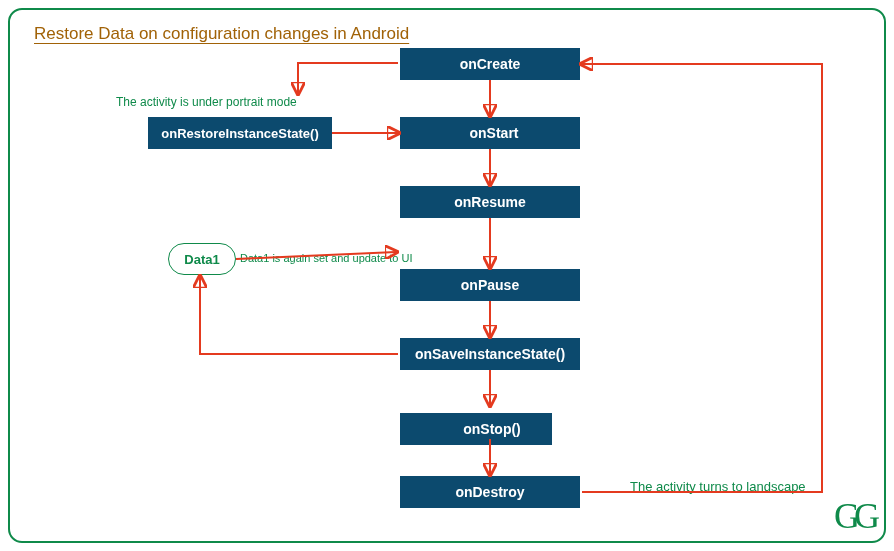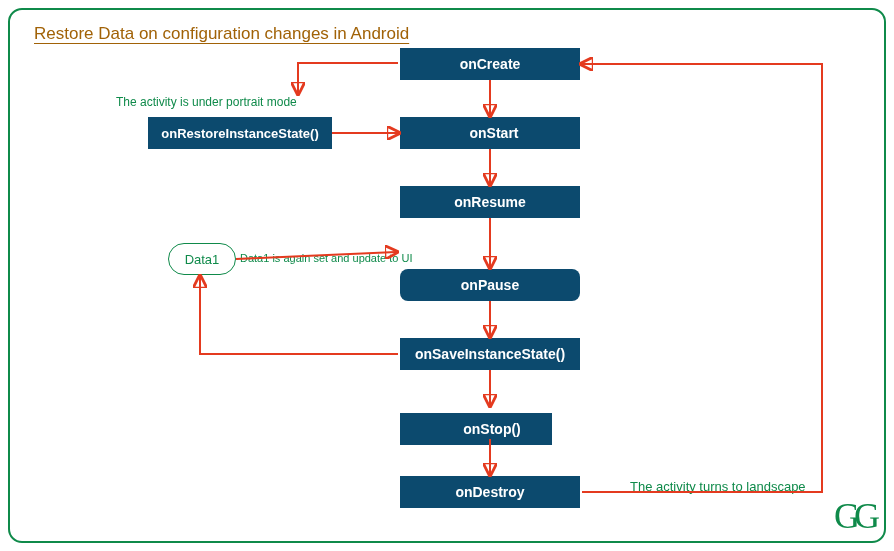--- a/index.html
+++ b/index.html
@@ -36,21 +36,21 @@
       align-items: center;
       justify-content: center;
       text-align: center;
     }
     .data-node {
       position: absolute;
       border: 1.5px solid #0f8a4a;
       border-radius: 999px;
       color: #0f8a4a;
       font-size: 13px;
-      font-weight: normal;
+      font-weight: bold;
       display: flex;
       align-items: center;
       justify-content: center;
     }
     .label {
       position: absolute;
       color: #0f8a4a;
       font-size: 12px;
     }
     .logo {
@@ -78,21 +78,21 @@
 </head>
 <body>
 
 <div class="frame"></div>
 
 <div class="title">Restore Data on configuration changes in Android</div>
 
 <div class="node" style="left:400px; top:48px;  width:180px; height:32px;">onCreate</div>
 <div class="node" style="left:400px; top:117px; width:180px; height:32px;padding-left:8px;">onStart</div>
 <div class="node" style="left:400px; top:186px; width:180px; height:32px;text-align:center;">onResume</div>
-<div class="node" style="left:400px; top:269px; width:180px; height:32px;border-radius:8px;">onPause</div>
+<div class="node" style="left:400px; top:269px; width:180px; height:32px;">onPause</div>
 <div class="node" style="left:400px; top:338px; width:180px; height:32px;">onSaveInstanceState()</div>
 <div class="node" style="left:400px; top:413px; width:152px; height:32px;padding-left:32px;">onStop()</div>
 <div class="node" style="left:400px; top:476px; width:180px; height:32px;">onDestroy</div>
 
 <div class="node" style="left:148px; top:117px; width:184px; height:32px; font-size:13px;text-align:center;">onRestoreInstanceState()</div>
 
 <div class="data-node" style="left:168px; top:243px; width:68px; height:32px;">Data1</div>
 
 <div class="label" style="left:116px; top:95px;">The activity is under portrait mode</div>
 <div class="label" style="left:240px; top:252px; font-size:11px;">Data1 is again set and update to UI</div>

